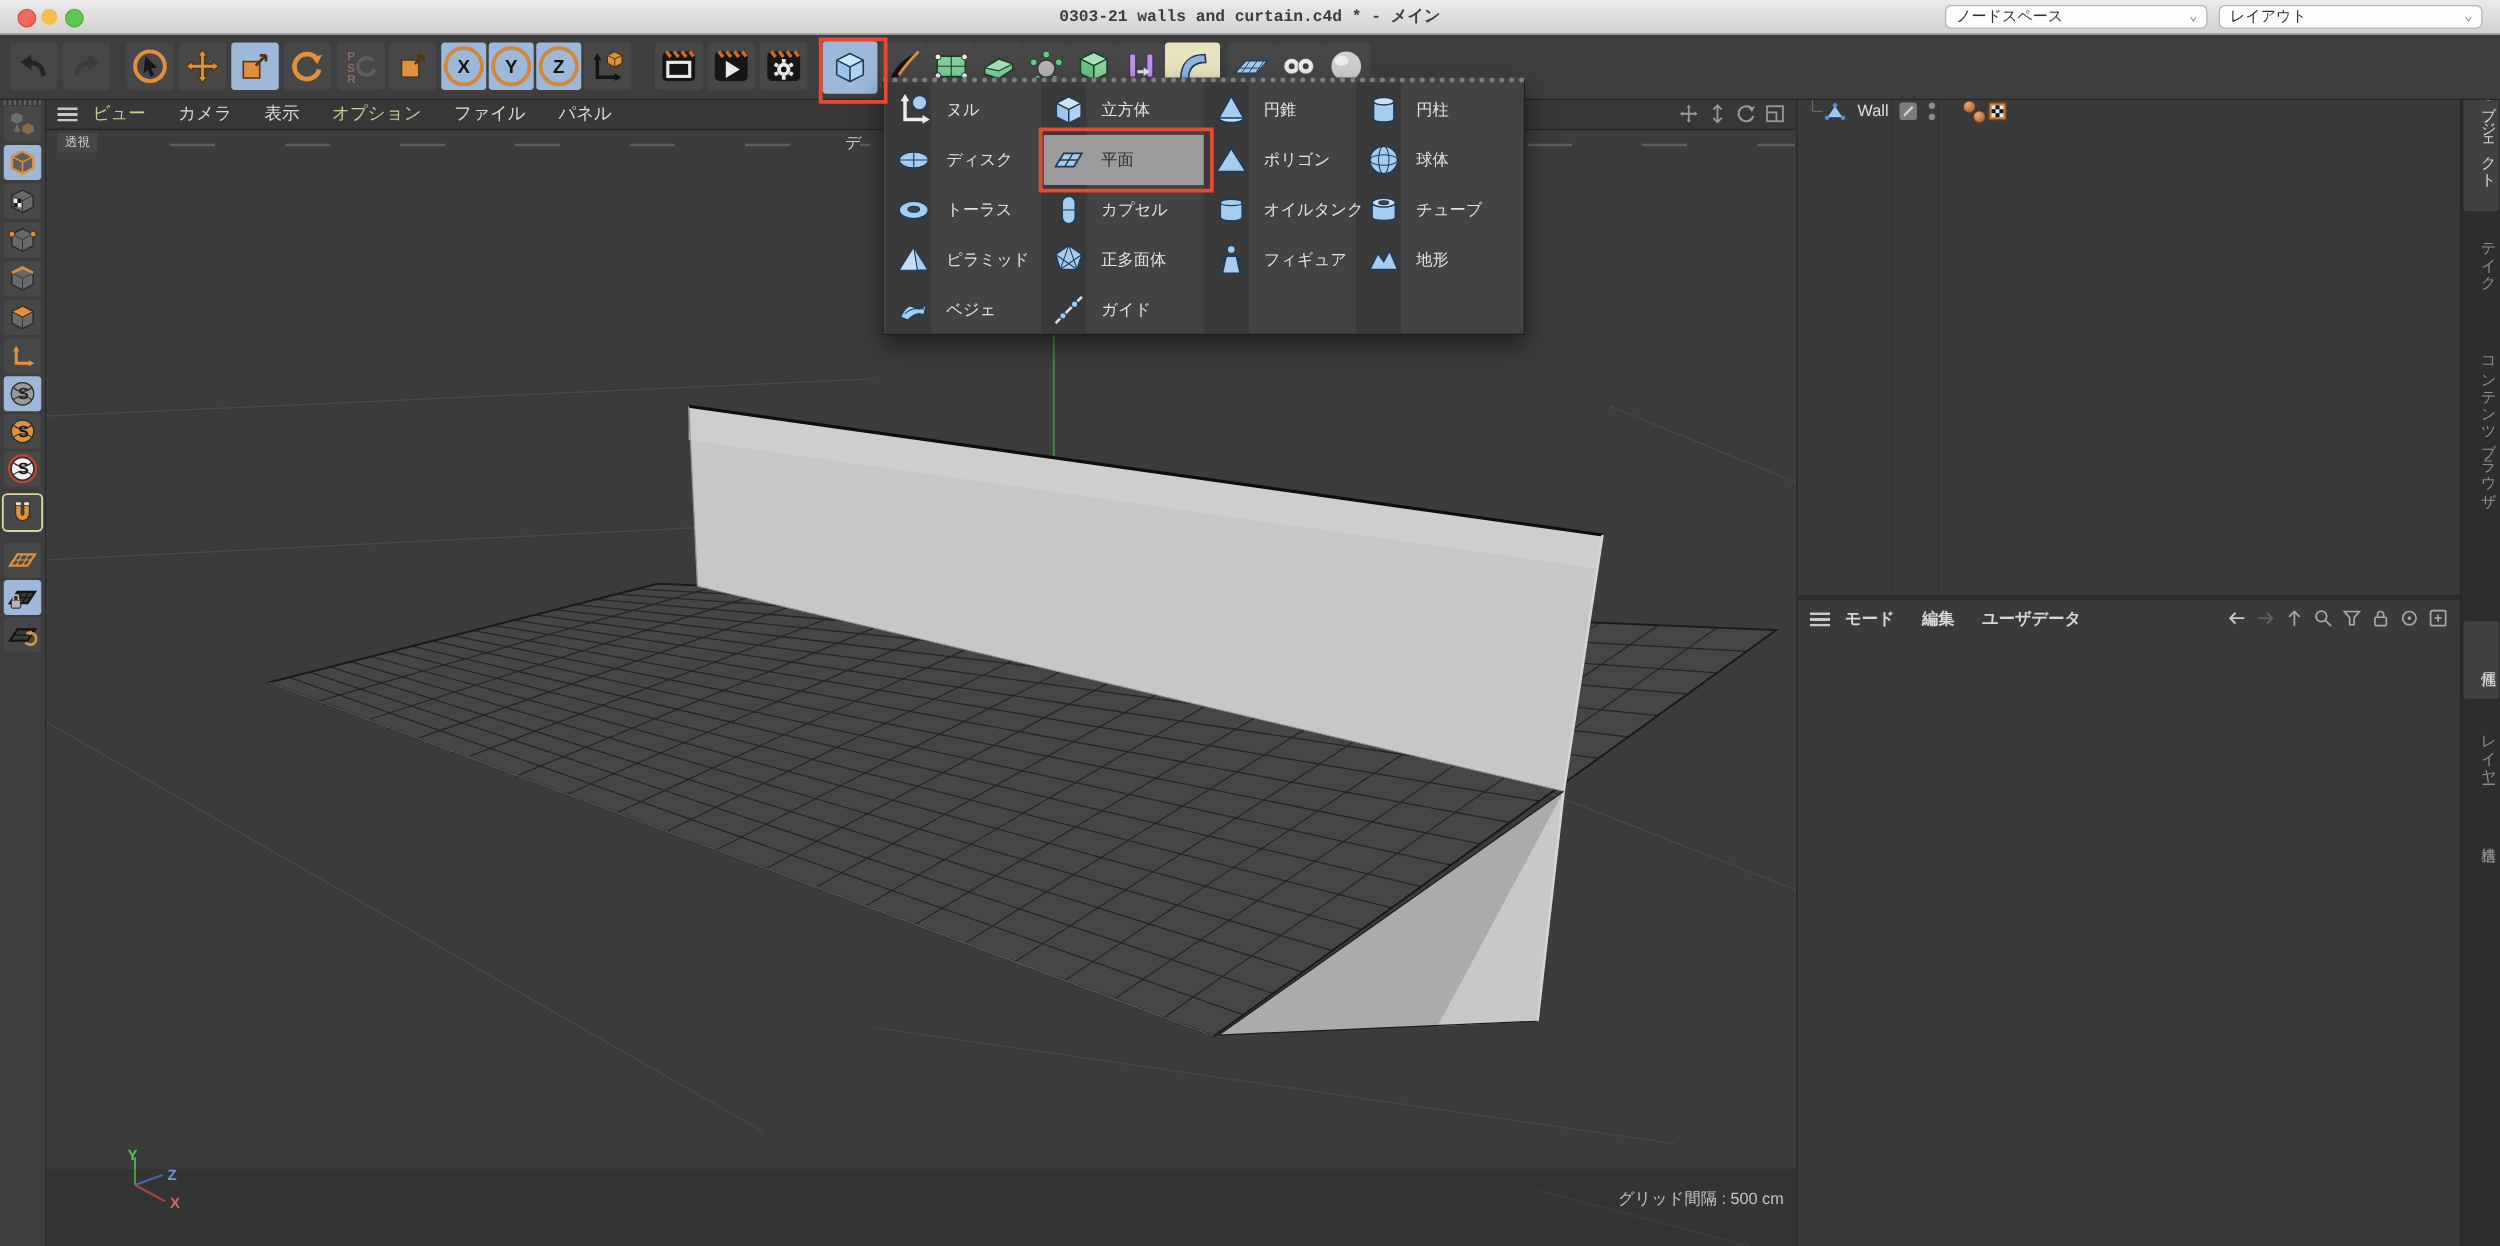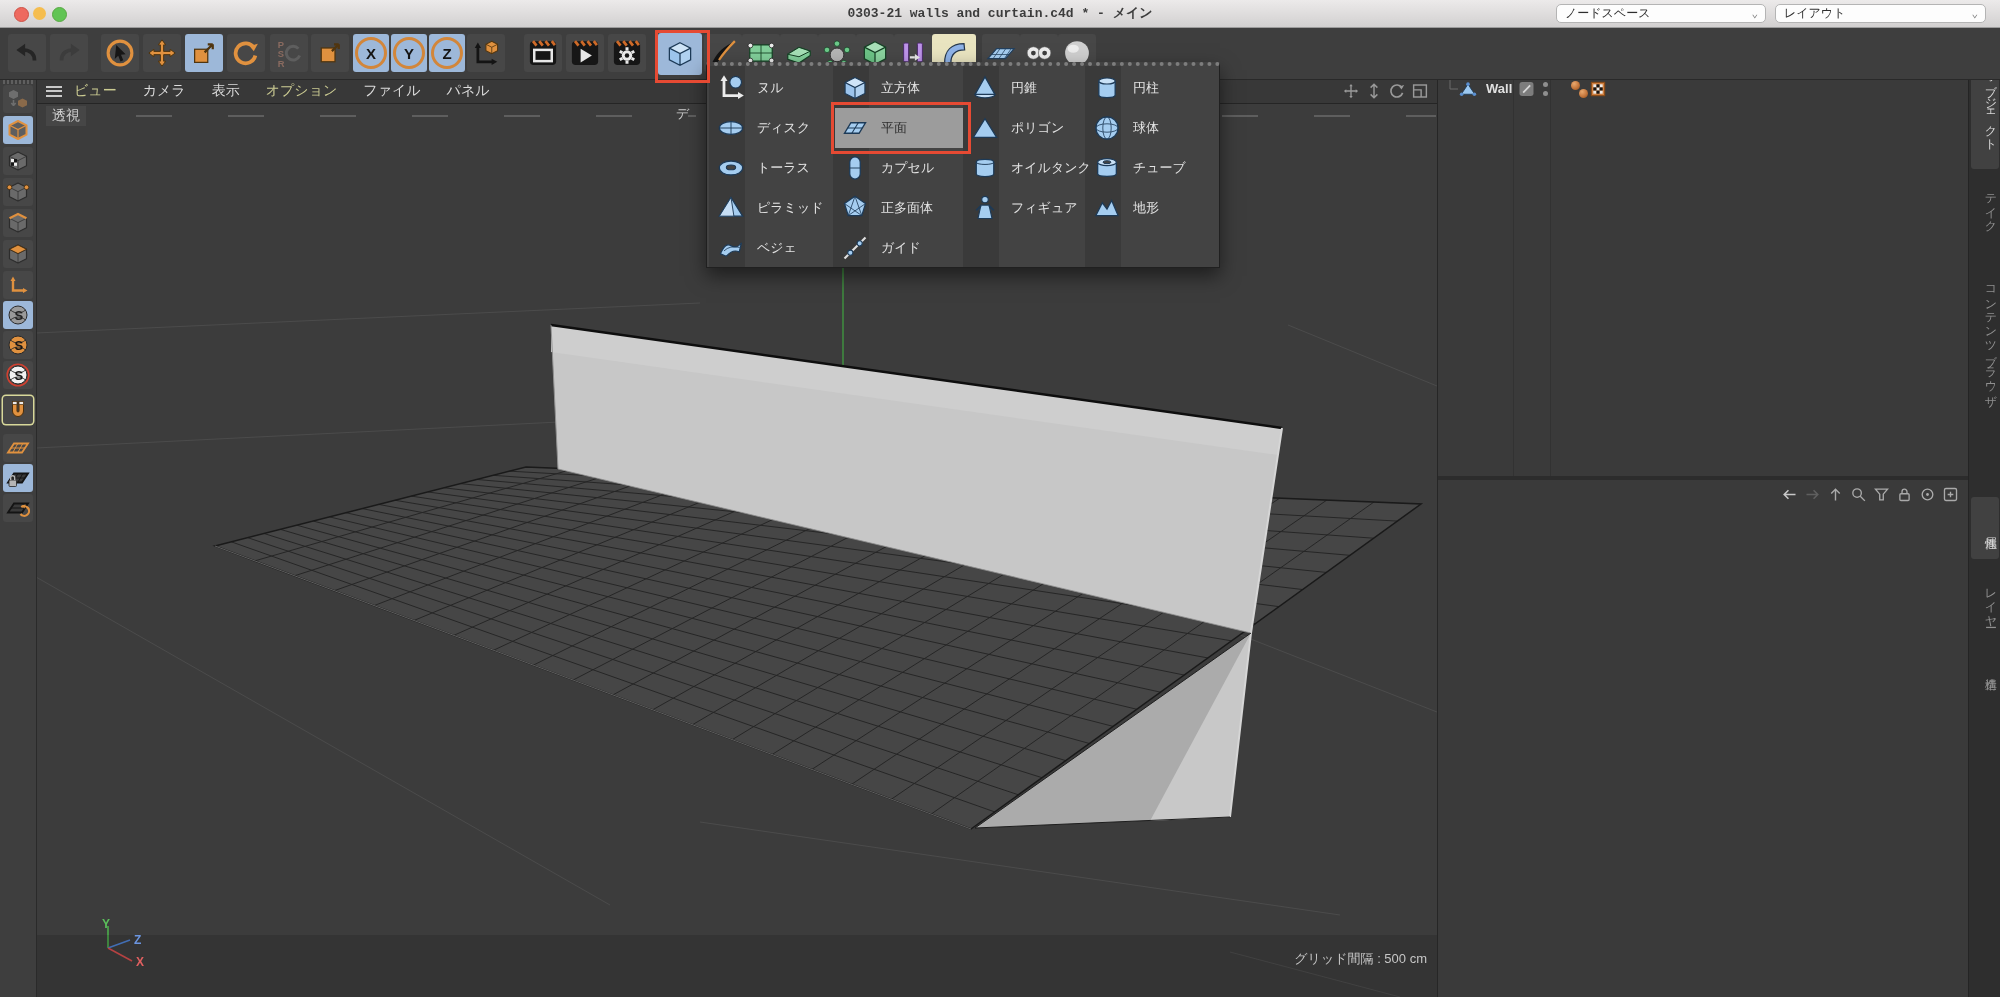--- a/index.html
+++ b/index.html
@@ -30,21 +30,21 @@
   #vp-menubar{left:36px;top:79px;width:1401px;height:24px;background:#383838;border-bottom:1px solid #252525;display:flex;align-items:center;z-index:8;}
   .hamb{width:16px;height:11px;margin:0 12px 0 10px;background:linear-gradient(#c9c9c9 0 2px,transparent 2px 4.5px,#c9c9c9 4.5px 6.5px,transparent 6.5px 9px,#c9c9c9 9px 11px);}
   .vpm-item{font-size:14px;color:#dcdcdc;margin-right:26px;}
   .vpm-item.accent{color:#cbcb92;}
   #vp-controls{position:absolute;right:8px;top:3px;display:flex;gap:5px;}
   #vp-controls span{width:18px;height:18px;display:inline-flex;}
   #vp-controls svg{width:18px;height:18px;}
   
   #viewport{left:36px;top:103px;width:1401px;height:894px;background:#3c3c3c;z-index:1;}
   #scene{position:absolute;left:0;top:0;width:100%;height:100%;}
-  #vp-label{position:absolute;left:10px;top:3px;background:#464646;color:#cfcfcf;font-size:14px;padding:1px 6px;}
+  #vp-label{position:absolute;left:10px;top:3px;background:#464646;color:#cfcfcf;font-size:10px;padding:1px 6px;}
   .dashrow{position:absolute;top:12px;height:2px;background:repeating-linear-gradient(90deg,#5e5e5e 0 36px,transparent 36px 92px);}
   #palette-frag{position:absolute;left:640px;top:2px;color:#cfcfcf;font-size:13px;}
   #grid-spacing{position:absolute;right:10px;top:847px;color:#c6c6c6;font-size:13px;}
   #bottom-band{position:absolute;left:0;top:832px;width:100%;height:62px;background:rgba(0,0,0,0.13);}
   .axl{position:absolute;font-size:12px;font-weight:bold;}
   
   #prim-menu{left:706px;top:62px;width:514px;height:206px;background:#434343;border:1px solid #202020;border-top:4px dotted #7d7d7d;box-sizing:border-box;box-shadow:0 8px 18px rgba(0,0,0,.5);z-index:50;}
   .pm-strip{position:absolute;top:0;width:36px;height:100%;background:#3a3a3a;}
   .pm-item{position:absolute;height:40px;display:flex;align-items:center;padding-left:6px;box-sizing:border-box;}
   .pm-item .pm-icon{width:28px;height:28px;margin-right:12px;flex:none;}
@@ -737,21 +737,21 @@
       </span>
     <span class="om-check">
         <svg viewBox="0 0 24 24">
           <path d="M4 13 L9.5 19 L20 5" fill="none" stroke="#6fce77" stroke-width="3.4"></path>
         </svg>
       </span>
     <span class="om-ball" style="left:133px;top:3px;"></span>
     <span class="om-ball" style="left:141px;top:11px;"></span>
   </div>
 
-  <div class="om-row" style="top:51px;font-weight:bold;">
+  <div class="om-row" style="top:51px;">
     <span class="om-icon">
         <svg viewBox="0 0 24 24">
           <path d="M12 5.5 L21 19 H3 Z" fill="#9cc8f0" stroke="#1d3a57" stroke-width="1.2"></path>
           <circle cx="12" cy="5.5" r="2.4" fill="#5a8fd0"></circle>
           <circle cx="3.5" cy="19" r="2.4" fill="#5a8fd0"></circle>
           <circle cx="20.5" cy="19" r="2.4" fill="#5a8fd0"></circle>
         </svg>
       </span>
     <span class="om-label">Wall</span>
     <span class="om-editbox">
@@ -781,20 +781,26 @@
             <rect x="5" y="9.6" width="4.6" height="4.6"></rect>
             <rect x="14.4" y="9.6" width="4.6" height="4.6"></rect>
             <rect x="9.7" y="14.4" width="4.6" height="4.6"></rect>
           </g>
         </svg>
       </span>
   </div>
 
   <div id="om-am-divider"></div>
 
+  <div class="pmenu-row" style="top:455px;">
+    <span class="hamb"></span>
+    <span class="pmenu-item">モード</span>
+    <span class="pmenu-item">編集</span>
+    <span class="pmenu-item">ユーザデータ</span>
+  </div>
   <div class="icon-row" id="am-icons" style="right:10px;top:459px;">
       <span>
         <svg viewBox="0 0 24 24">
           <path d="M20.5 12 H4.5 M10.5 6 L4.5 12 L10.5 18" fill="none" stroke="#c8c8c8" stroke-width="2.2"></path>
         </svg>
       </span>
       <span>
         <svg viewBox="0 0 24 24">
           <path d="M3.5 12 H19.5 M13.5 6 L19.5 12 L13.5 18" fill="none" stroke="#5f5f5f" stroke-width="2.2"></path>
         </svg>

